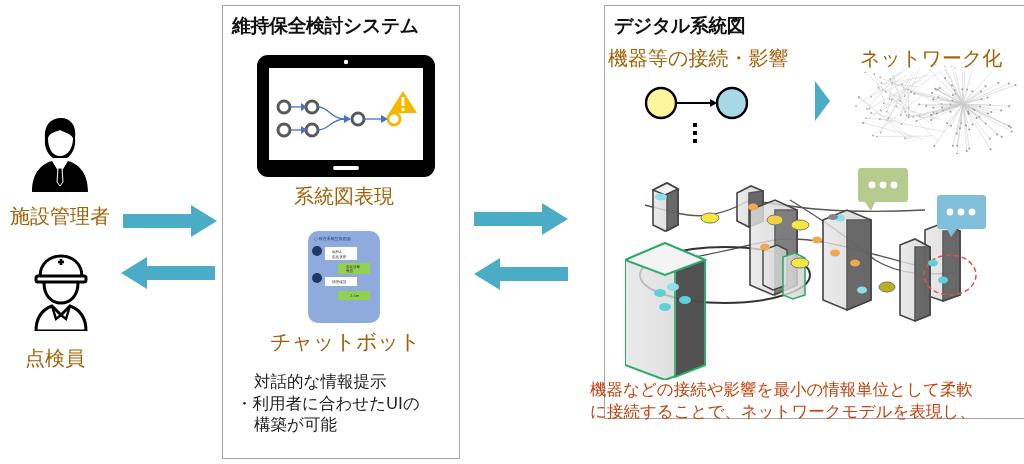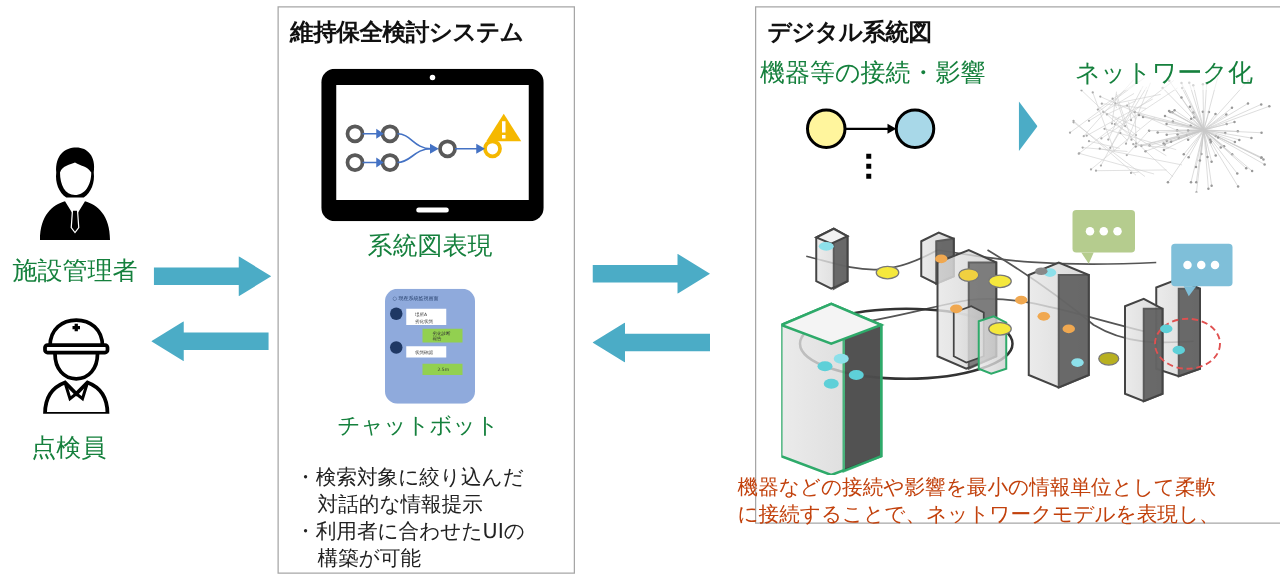--- a/index.html
+++ b/index.html
@@ -1,21 +1,21 @@
 <!DOCTYPE html>
 <html><head>
 <meta charset="utf-8">
 <style>
   html, body { margin:0; padding:0; background:#ffffff; }
   body { width:1024px; height:464px; position:relative; overflow:hidden;
          font-family:"DejaVu Sans", sans-serif; color:#222; }
   .abs { position:absolute; }
   .panel { position:absolute; border:1.5px solid #a6a6a6; background:#fff; box-sizing:border-box; }
   .panel-title { position:absolute; font-weight:bold; font-size:19px; color:#111; letter-spacing:-0.5px; white-space:nowrap; }
-  .label { position:absolute; white-space:nowrap; color:#15803d; }
+  .label { position:absolute; white-space:nowrap; color:#a16207; }
   .arrow svg, .icon svg { display:block; }
   .bullets { position:absolute; font-size:16.5px; line-height:21.5px; color:#222; }
   .desc { position:absolute; font-size:16.5px; line-height:22px; color:#c2410c; white-space:nowrap; }
 </style>
 </head>
 <body>
 
 <div class="abs icon" style="left:30px;top:116px;">
   <svg width="60" height="76" viewBox="0 0 60 76">
     <path d="M15 22 C14 8 22 2 31 2 C40 2 47 9 45 22 C46 30 43 38 37 42 L23 42 C17 38 14 30 15 22 Z" fill="#000"></path>
@@ -99,25 +99,24 @@
     <rect x="17" y="46" width="32" height="9" fill="#fff"></rect>
     <rect x="30" y="60" width="32" height="9" fill="#92d050"></rect>
     <text x="24" y="22" font-size="3.6" fill="#333" font-family="DejaVu Sans, sans-serif">場所A</text>
     <text x="24" y="27" font-size="3.6" fill="#333" font-family="DejaVu Sans, sans-serif">劣化状態</text>
     <text x="38" y="37" font-size="3.6" fill="#333" font-family="DejaVu Sans, sans-serif">劣化診断</text>
     <text x="38" y="41" font-size="3.6" fill="#333" font-family="DejaVu Sans, sans-serif">報告</text>
     <text x="24" y="52" font-size="3.6" fill="#333" font-family="DejaVu Sans, sans-serif">状態確認</text>
     <text x="42" y="66" font-size="3.6" fill="#333" font-family="DejaVu Sans, sans-serif">2.5m</text>
   </svg>
 </div>
-<div class="label" style="left:270px;top:328px;font-size:18px;">チャットボット</div>
+<div class="label" style="left:270px;top:328px;font-size:21px;">チャットボット</div>
 
 <div class="bullets" style="left:236px;top:371px;">
   <div>
-    <div>・検索対象に絞り込んだ</div>
     <div style="padding-left:18px;">対話的な情報提示</div>
   </div>
   <div>
     <div>・利用者に合わせたUIの</div>
     <div style="padding-left:18px;">構築が可能</div>
   </div>
 </div>
 
 <div class="abs arrow" style="left:474px;top:203px;">
   <svg width="94" height="32" viewBox="0 0 94 32">

